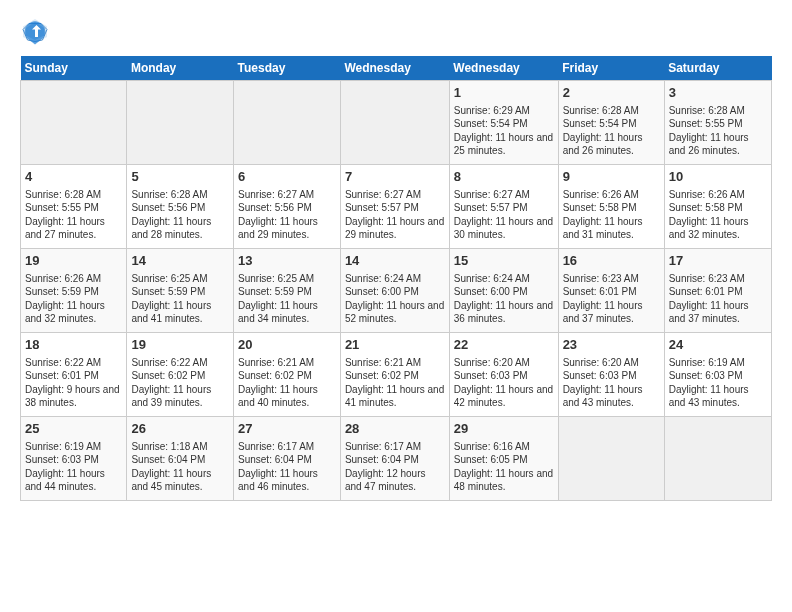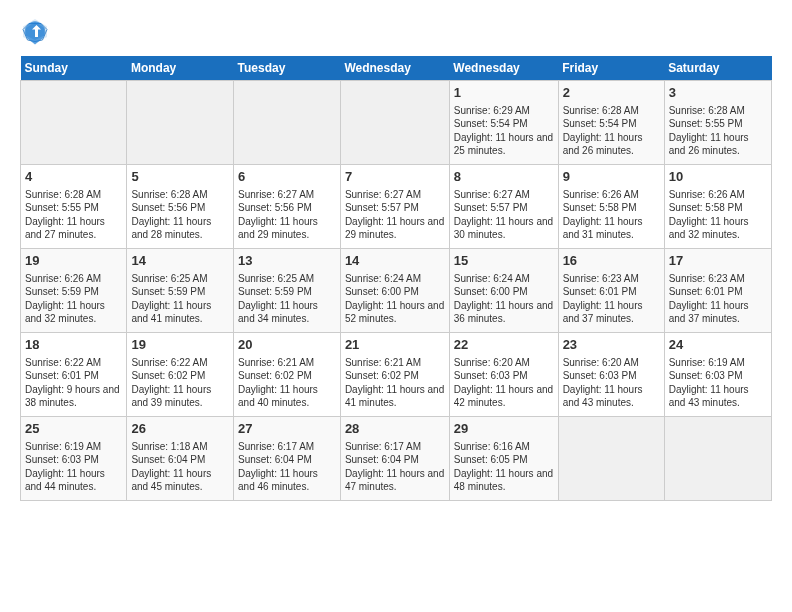--- a/index.html
+++ b/index.html
@@ -303,21 +303,21 @@
           <td>
             <span class="day-num">27</span>
             <div class="cell-text">Sunrise: 6:17 AM</div>
             <div class="cell-text">Sunset: 6:04 PM</div>
             <div class="cell-text">Daylight: 11 hours and 46 minutes.</div>
           </td>
           <td>
             <span class="day-num">28</span>
             <div class="cell-text">Sunrise: 6:17 AM</div>
             <div class="cell-text">Sunset: 6:04 PM</div>
-            <div class="cell-text">Daylight: 11 hours and 47 minutes.</div>
+            <div class="cell-text">Daylight: 12 hours and 47 minutes.</div>
           </td>
           <td>
             <span class="day-num">29</span>
             <div class="cell-text">Sunrise: 6:16 AM</div>
             <div class="cell-text">Sunset: 6:05 PM</div>
             <div class="cell-text">Daylight: 11 hours and 48 minutes.</div>
           </td>
           <td class="empty"></td>
           <td class="empty"></td>
         </tr>

